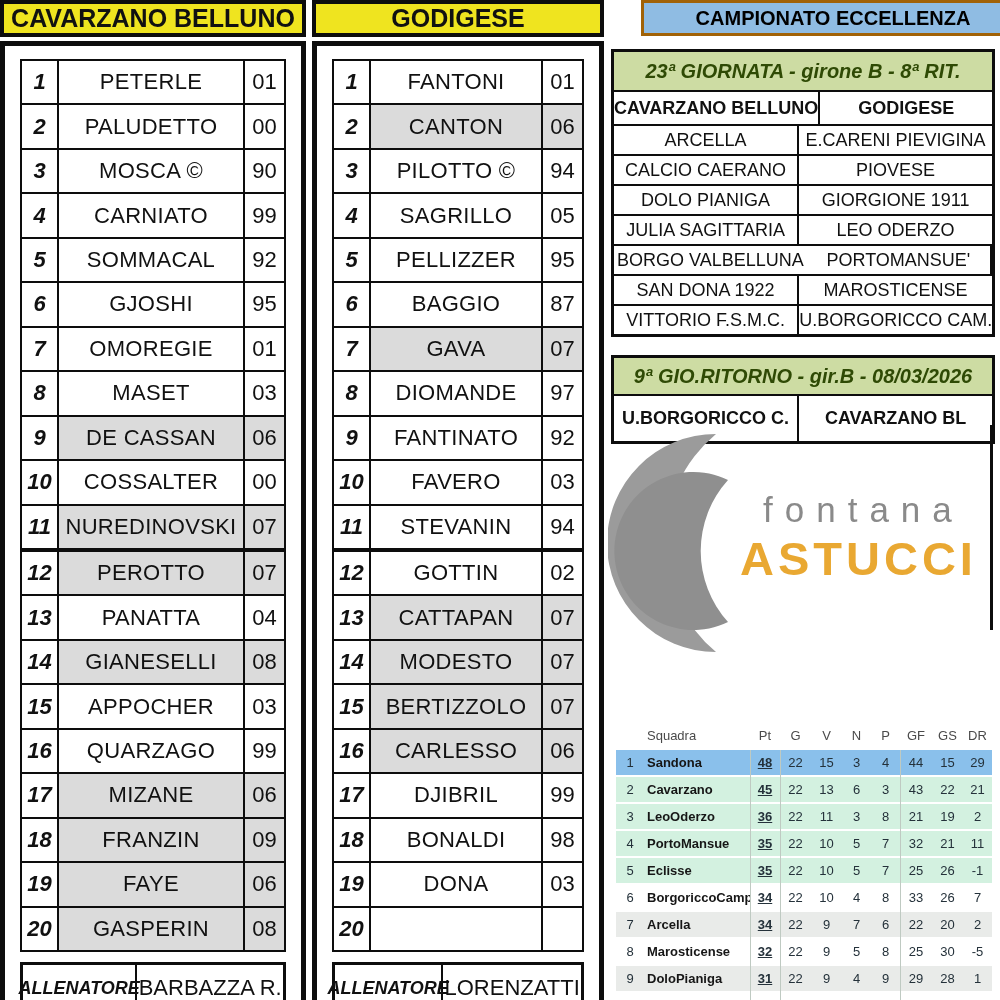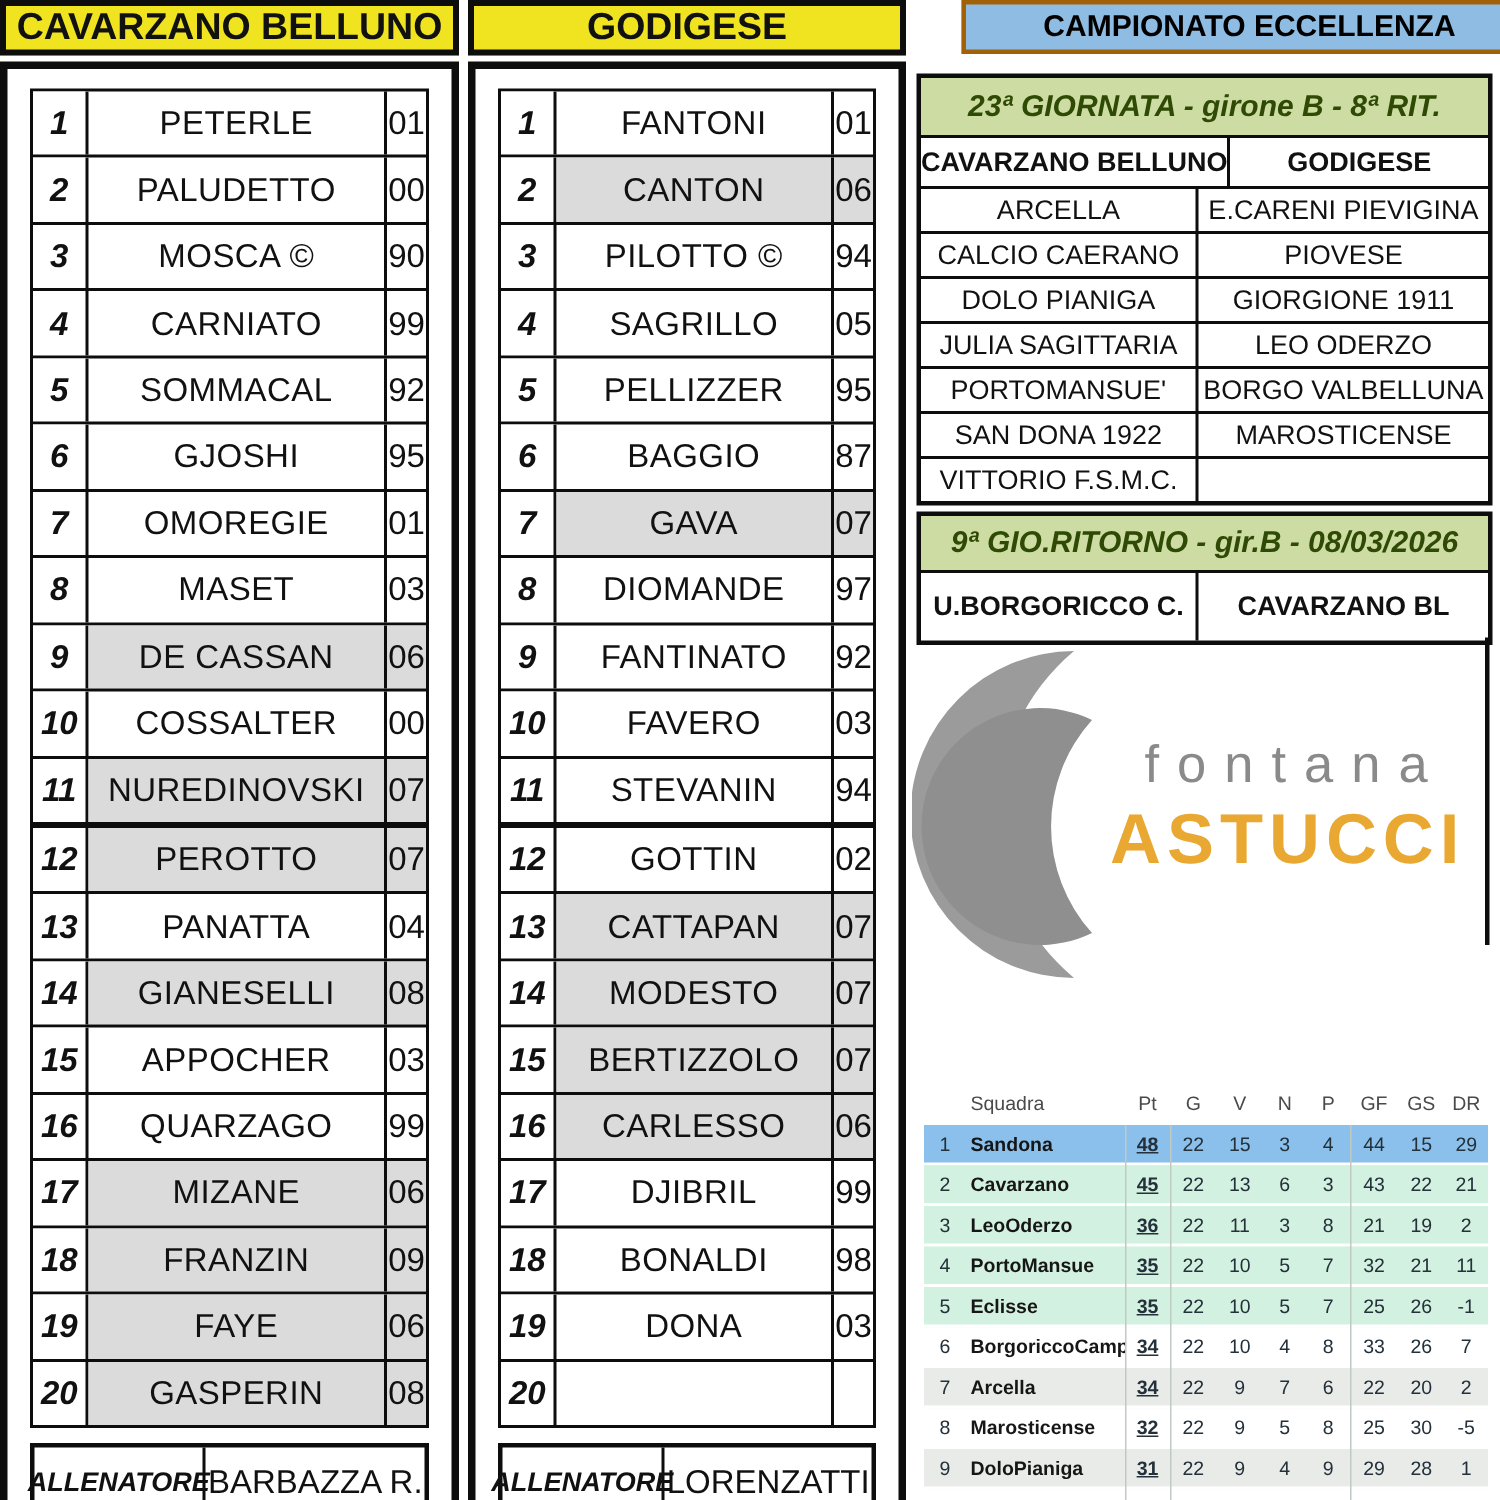--- a/index.html
+++ b/index.html
@@ -12,41 +12,41 @@
              display:flex;align-items:center;justify-content:center;font-weight:bold;font-size:25px;}
   .panel-body{position:absolute;top:41px;height:980px;border:5px solid #0d0d0d;background:#fff;}
   .roster{position:absolute;left:15px;right:15px;top:13px;height:893px;border:2px solid #0d0d0d;
           display:flex;flex-direction:column;}
   .prow{flex:1;display:flex;border-top:2px solid #0d0d0d;min-height:0;}
   .prow:first-child{border-top:none;}
   .prow.thick{border-top:4px solid #0d0d0d;}
   .c-no{width:37px;border-right:2px solid #0d0d0d;font-style:italic;font-weight:bold;font-size:22px;
         display:flex;align-items:center;justify-content:center;background:#fff;}
   .c-name{flex:1;display:flex;align-items:center;justify-content:center;font-size:22px;letter-spacing:.3px;}
-  .c-num{width:28px;border-left:2px solid #0d0d0d;display:flex;align-items:center;justify-content:center;font-size:22px;}
+  .c-num{width:41px;border-left:2px solid #0d0d0d;display:flex;align-items:center;justify-content:center;font-size:22px;}
   .prow.gray .c-name,.prow.gray .c-num{background:#DBDBDB;}
   .coach-box{position:absolute;left:15px;right:15px;top:916px;height:52px;border:3px solid #0d0d0d;display:flex;}
   .coach-label{width:44%;border-right:2px solid #0d0d0d;display:flex;align-items:center;justify-content:center;
                font-weight:bold;font-style:italic;font-size:18px;}
   .coach-name{flex:1;display:flex;align-items:center;justify-content:center;font-size:22px;}
 
   
   .blue-head{position:absolute;left:641px;width:384px;top:0;height:36px;border:3px solid #a16207;
              background:#8FBCE3;color:#000000;font-weight:bold;font-size:20px;
              display:flex;align-items:center;justify-content:center;}
   .fixtures{position:absolute;left:611px;width:384px;top:49px;border:3px solid #0d0d0d;background:#fff;}
   .green-head{height:40px;background:#CDDCA3;color:#2F4A05;font-weight:bold;font-style:italic;font-size:20px;
               display:flex;align-items:center;justify-content:center;border-bottom:2px solid #0d0d0d;}
   .fxrow{height:30px;display:flex;}
   .fxrow.fhead{height:32px;}
   .fxrow + .fxrow{border-top:2px solid #0d0d0d;}
   .fxcell{flex:1;display:flex;align-items:center;justify-content:center;font-size:18px;white-space:nowrap;}
   .fxcell.l{flex:0 0 49%;border-right:2px solid #0d0d0d;}
   .fxrow.fhead .fxcell{font-weight:bold;}
-  .next-table{position:absolute;left:611px;width:384px;top:341px;border:3px solid #0d0d0d;background:#fff;}
+  .next-table{position:absolute;left:611px;width:384px;top:355px;border:3px solid #0d0d0d;background:#fff;}
   .next-table .green-head{height:38px;}
   .next-table .fxrow{height:45px;}
   .next-table .fxcell{font-weight:bold;}
   .stray-line{position:absolute;left:990px;top:425px;width:3px;height:205px;background:#0d0d0d;}
 
   
   .logo{position:absolute;left:605px;top:428px;width:390px;height:240px;}
   .logo svg{position:absolute;left:3px;top:0;}
   .logo-line1{position:absolute;left:158px;top:62px;font-size:35px;letter-spacing:12px;color:#8a8a8a;}
   .logo-line2{position:absolute;left:135px;top:103px;font-size:47px;font-weight:bold;letter-spacing:4px;color:#E9A832;}
@@ -308,29 +308,30 @@
       </div>
       <div class="fxrow">
         <span class="fxcell l">DOLO PIANIGA</span>
         <span class="fxcell r">GIORGIONE 1911</span>
       </div>
       <div class="fxrow">
         <span class="fxcell l">JULIA SAGITTARIA</span>
         <span class="fxcell r">LEO ODERZO</span>
       </div>
       <div class="fxrow">
+        <span class="fxcell r">BORGO VALBELLUNA</span>
         <span class="fxcell l">PORTOMANSUE'</span>
-        <span class="fxcell r">BORGO VALBELLUNA</span>
       </div>
       <div class="fxrow">
         <span class="fxcell l">SAN DONA 1922</span>
         <span class="fxcell r">MAROSTICENSE</span>
       </div>
       <div class="fxrow">
         <span class="fxcell l">VITTORIO F.S.M.C.</span>
+        <span class="fxcell r">U.BORGORICCO CAM.</span>
       </div>
     </div>
 </div>
 
 <div class="next-table">
   <div class="green-head">9ª GIO.RITORNO - gir.B - 08/03/2026</div>
   <div class="fxrow">
       <span class="fxcell l">U.BORGORICCO C.</span>
       <span class="fxcell r">CAVARZANO BL</span>
     </div>

